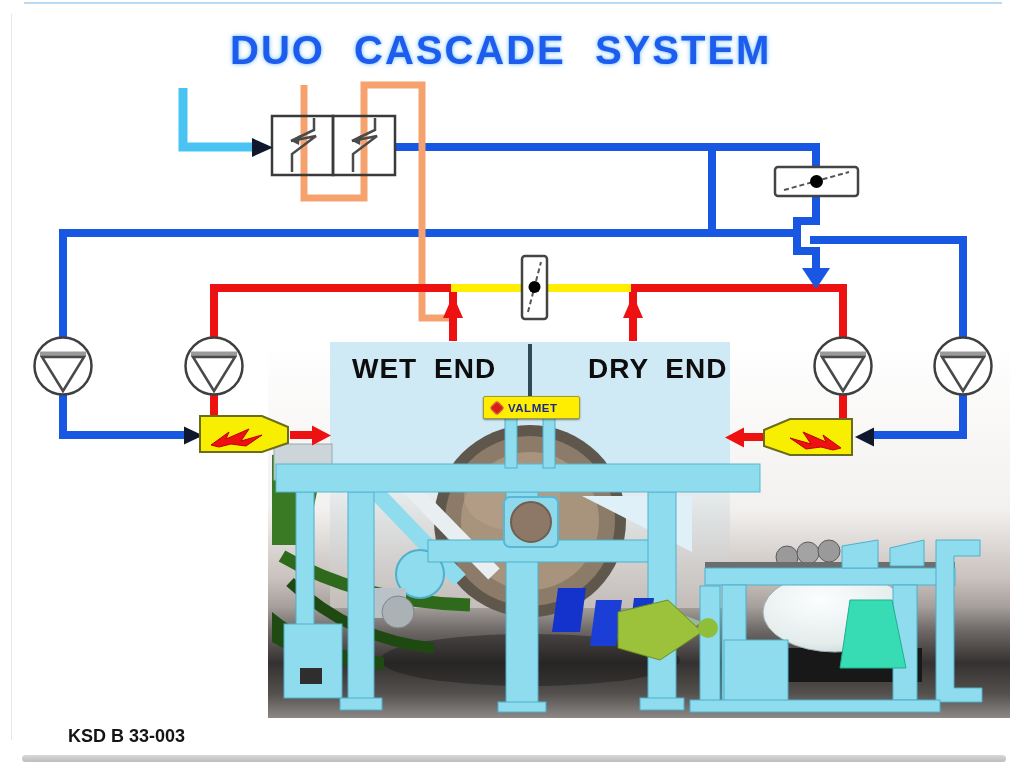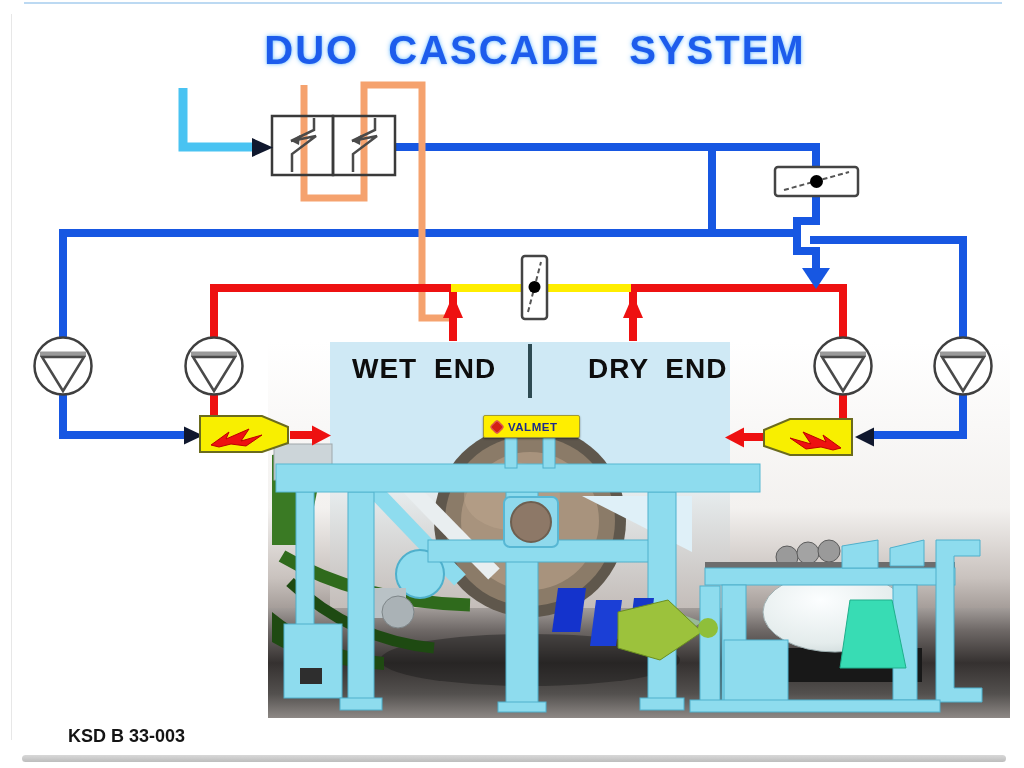--- a/index.html
+++ b/index.html
@@ -8,29 +8,29 @@
     --machine-cyan:#8edcee; --hood-blue:#cfe9f5; --logo-bg:#ffee00; --logo-red:#d42015;
     --logo-text:#1b2a8c; --arrow-black:#10182e; --label-black:#0d0d0d;
   }
   html,body{margin:0;padding:0;background:#fff;}
   .stage{position:relative;width:1024px;height:768px;background:#fff;overflow:hidden;
          font-family:"Liberation Sans","DejaVu Sans",sans-serif;}
   .top-line{position:absolute;left:24px;top:2px;width:978px;height:2px;background:#bcd9f2;}
   .left-line{position:absolute;left:11px;top:14px;width:1px;height:726px;background:#e7e7e7;}
   .bottom-bar{position:absolute;left:22px;top:755px;width:984px;height:7px;border-radius:4px;
               background:linear-gradient(#d2d2d2,#b2b2b2);filter:blur(0.7px);opacity:.85;}
-  .title{position:absolute;left:230px;top:28px;width:610px;text-align:center;
+  .title{position:absolute;left:230px;top:28px;width:610px;
          font-size:40px;font-weight:800;letter-spacing:2px;word-spacing:16px;color:var(--title);
          text-shadow:0 0 5px rgba(115,190,255,.85),0 0 2px rgba(140,205,255,.9);}
   .endlabel{position:absolute;top:353px;font-size:28px;font-weight:800;color:var(--label-black);
             letter-spacing:1px;word-spacing:8px;}
   .wet{left:352px;} .dry{left:588px;}
   .valmet{position:absolute;left:483px;top:396px;width:97px;height:23px;background:var(--logo-bg);
           border:1px solid #a09a37;border-radius:2px;box-shadow:0 1px 2px rgba(0,0,0,.45);
-          display:flex;align-items:center;gap:5px;padding-left:7px;box-sizing:border-box;margin-top:19px;}
+          display:flex;align-items:center;gap:5px;padding-left:7px;box-sizing:border-box;}
   .emb{width:12px;height:12px;background:var(--logo-red);border-radius:3px;transform:rotate(45deg) scale(.9);
        box-shadow:inset 0 0 0 1.5px rgba(255,255,255,.25);}
   .vt{font-size:11.5px;font-weight:800;color:var(--logo-text);letter-spacing:.5px;}
   .doc{position:absolute;left:68px;top:674px;font-size:18px;font-weight:800;color:#141414;
        line-height:25px;white-space:pre;}
   svg{position:absolute;left:0;top:0;}
   .pipe{fill:none;stroke-linejoin:miter;stroke-linecap:butt;}
   .pb{stroke:var(--pipe-blue);stroke-width:8;}
   .pc{stroke:var(--pipe-cyan);stroke-width:9;}
   .pr{stroke:var(--pipe-red);stroke-width:8;}

